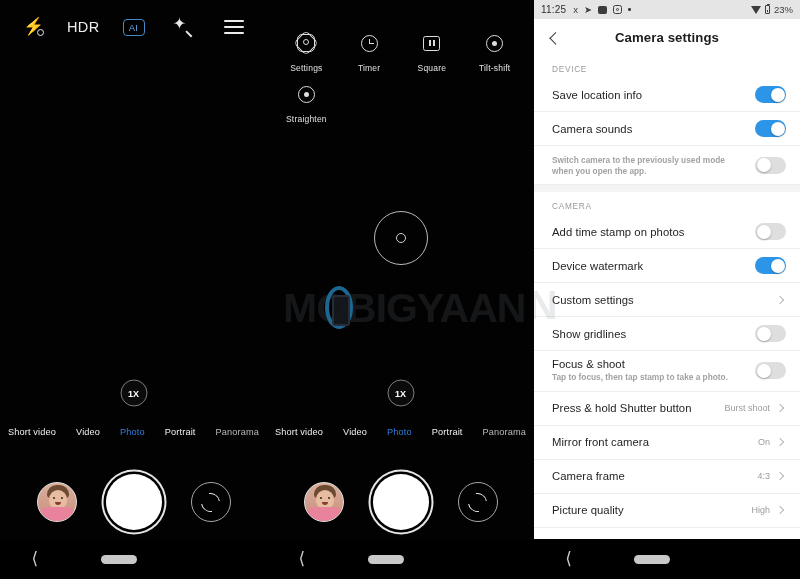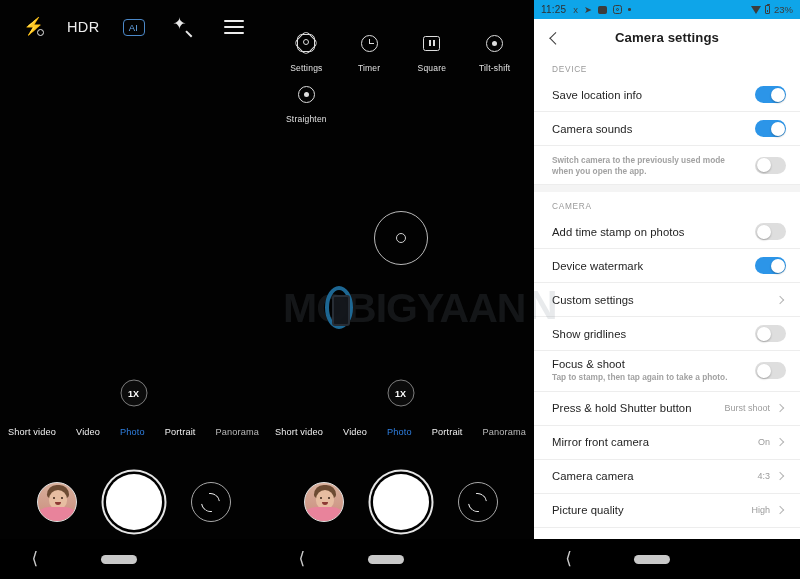--- a/index.html
+++ b/index.html
@@ -245,21 +245,21 @@
   .navbar .nav-spacer { width: 36px; height: 9px; }
 
   
   .settings-panel {
     position: absolute; top: 0; left: 534px;
     width: 266px; height: 579px;
     background: #fff;
     overflow: hidden;
   }
   .status-bar {
-    height: 19px; background: #0ea5e9;
+    height: 19px; background: #e5e5e5;
     display: flex; align-items: center;
     padding: 0 7px;
     font-size: 9.5px; color: #3a3a3a;
   }
   .status-bar .sb-time { font-size: 10px; letter-spacing: .2px; margin-right: 7px; color:#2f2f2f; }
   .status-bar .sb-icons { display:flex; align-items:center; gap: 6px; flex: 1; }
   .status-bar .sb-icons span { font-size: 9.5px; line-height: 1; color: #3c3c3c; }
   .sb-ico-box {
     width: 9px; height: 8px; border: 1.2px solid #3c3c3c; border-radius: 1.5px;
     display:inline-block;
@@ -645,21 +645,21 @@
           <div class="s-title">Show gridlines</div>
         </div>
         <span class="toggle">
             <i></i>
           </span>
       </div>
 
       <div class="srow">
         <div class="s-texts">
           <div class="s-title">Focus &amp; shoot</div>
-          <div class="s-sub">Tap to stamp, then tap again to take a photo.</div>
+          <div class="s-sub">Tap to focus, then tap stamp to take a photo.</div>
         </div>
         <span class="toggle">
             <i></i>
           </span>
       </div>
 
       <div class="srow">
         <div class="s-texts">
           <div class="s-title">Press &amp; hold Shutter button</div>
         </div>
@@ -670,21 +670,21 @@
       <div class="srow">
         <div class="s-texts">
           <div class="s-title">Mirror front camera</div>
         </div>
         <span class="s-value">On</span>
         <span class="chev"></span>
       </div>
 
       <div class="srow">
         <div class="s-texts">
-          <div class="s-title">Camera camera</div>
+          <div class="s-title">Camera frame</div>
         </div>
         <span class="s-value">4:3</span>
         <span class="chev"></span>
       </div>
 
       <div class="srow">
         <div class="s-texts">
           <div class="s-title">Picture quality</div>
         </div>
         <span class="s-value">High</span>

